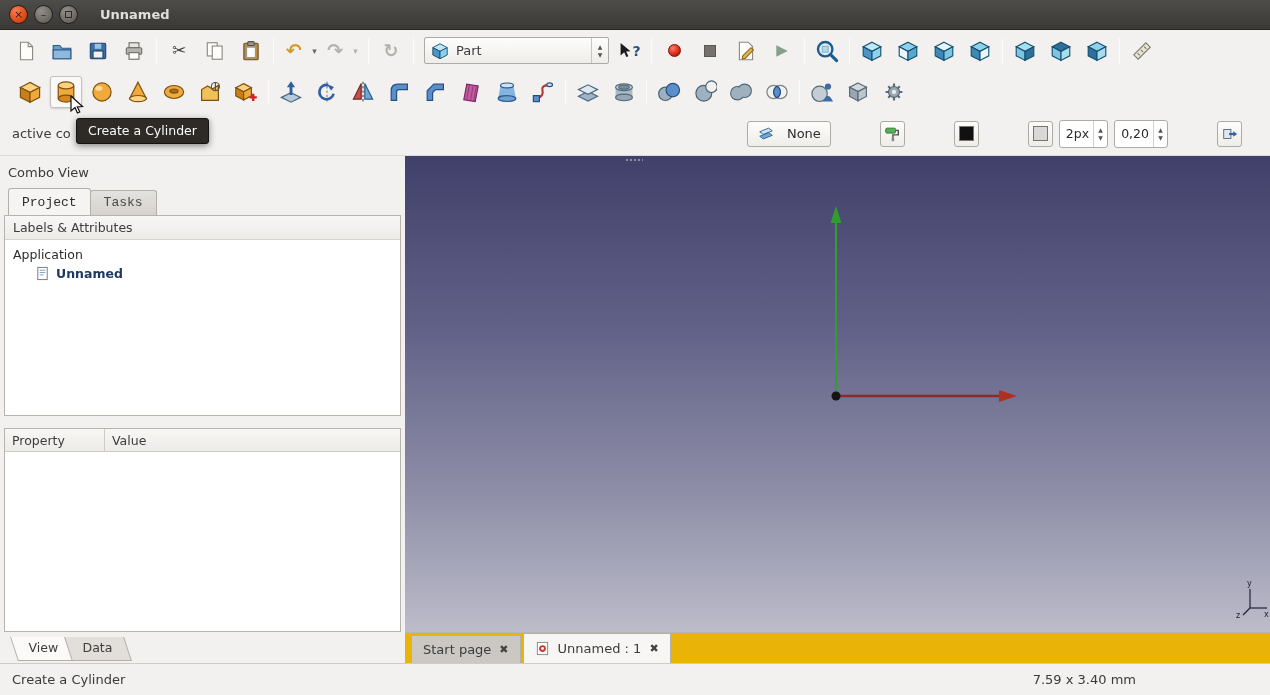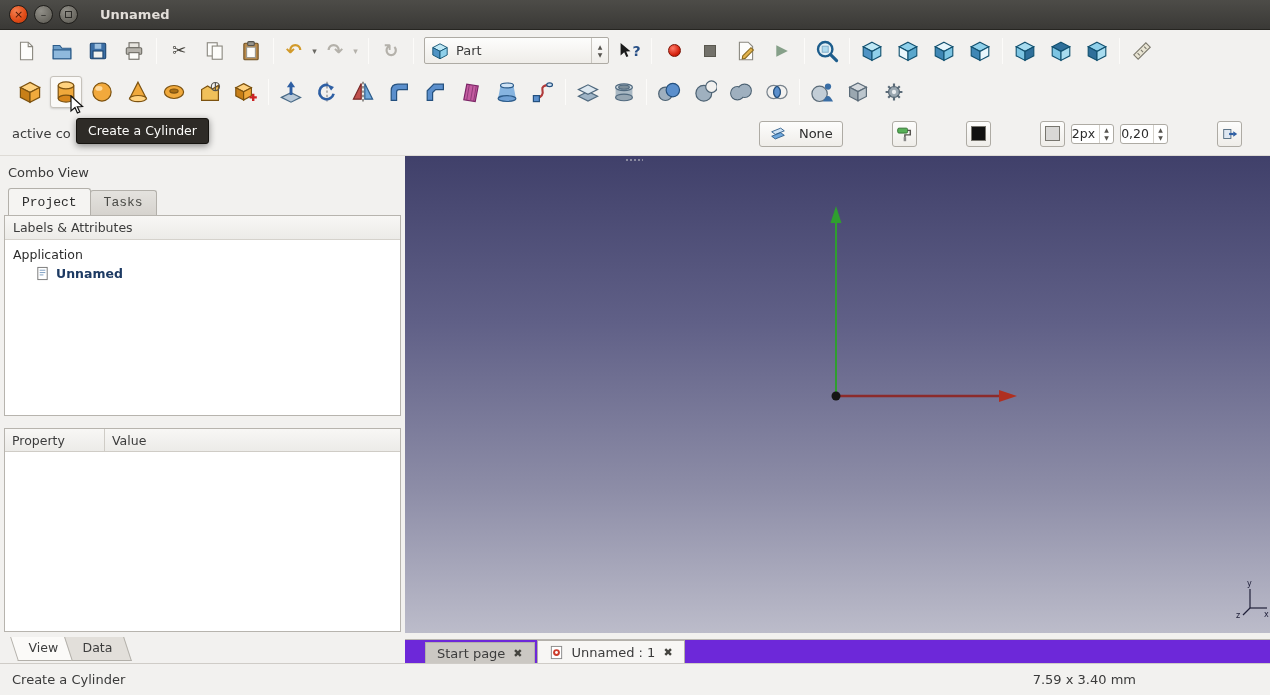--- a/index.html
+++ b/index.html
@@ -45,21 +45,21 @@
 
 .row3 { position:absolute; top:112px; left:0; right:16px; height:43px; display:flex; align-items:center; background:#f2f1ef; }
 .active-label { margin-left:12px; color:#3a3a3a; }
 .tray { margin-left:auto; margin-right:12px; display:flex; align-items:center; gap:6px; }
 .tray-btn { height:26px; display:flex; align-items:center; gap:12px; padding:0 9px;
   background:linear-gradient(#fdfdfc,#efede9); border:1px solid #aeaba4; border-radius:3px; font-size:13px; color:#2c2c2c;margin-left:43px; }
 .tray-btn.sq { width:25px; padding:0; justify-content:center; }
 .swatch { width:15px; height:15px; border:1px solid #77756e; display:block; }
 .swatch.black { background:#111; }
 .swatch.gray  { background:#d9d8d6; }
-.spinbox { height:20px; display:flex; align-items:center; background:#fff; border:1px solid #aeaba4; border-radius:3px; }
+.spinbox { height:28px; display:flex; align-items:center; background:#fff; border:1px solid #aeaba4; border-radius:3px; padding-left:6px; }
 .spinbox .val { font-size:12.5px; color:#2c2c2c; }
 .spinbox .arrows { width:14px; height:100%; margin-left:4px; border-left:1px solid #d4d1cb; display:flex; flex-direction:column; align-items:center; justify-content:center; font-size:6px; color:#55534e; gap:1px; }
 
 
 .main { position:absolute; top:155px; left:0; right:0; height:508px; border-top:1px solid #dedbd6; }
 .dock { position:absolute; left:0; top:0; width:452px; height:508px; background:#f2f1ef; }
 .dock-title { position:absolute; top:9px; left:8px; right:6px; display:flex; align-items:center; color:#3a3a3a; }
 .dock-btns { margin-left:auto; display:flex; align-items:center; gap:9px; }
 .dkfloat { width:10px; height:10px; border:1.4px solid #4c4a45; display:block; }
 .dkclose { font-size:14px; color:#4c4a45; line-height:1; }
@@ -85,22 +85,22 @@
   padding:3px 14px 5px; margin-right:-6px; }
 .btab.active { background:#fbfaf8; }
 .btab span { display:block; transform:skewX(-18deg); font-size:12.5px; color:#3c3c3c; }
 
 
 .viewport { position:absolute; left:405px; right:0; top:0; height:477px;
   background:linear-gradient(180deg, #40406a 0%, #606087 35%, #8d8da7 70%, #bcbcca 100%); }
 .vp-grip { position:absolute; left:220px; top:2px; width:18px; height:5px;
   background:radial-gradient(#8a8aa0 1px, transparent 1.2px); background-size:4px 4px; }
 .axes-svg { position:absolute; inset:0; width:100%; height:100%; }
-.mdi-bar { position:absolute; left:405px; right:0; bottom:0; height:24px; background:#6d28d9;
-  border-top:1px solid #b9b6b0; display:flex; align-items:stretch; padding-left:20px; }
+.mdi-bar { position:absolute; left:405px; right:0; bottom:0; height:31px; background:#eab308;
+  border-top:1px solid #b9b6b0; display:flex; align-items:stretch; padding-left:6px; }
 .mtab { display:flex; align-items:center; gap:8px; padding:0 11px; background:#cbc8c3;
   border:1px solid #b3b0aa; border-bottom:none; color:#3c3c3c; margin-right:2px; margin-top:2px; border-radius:0 0 0 0; }
 .mtab.active { background:#f7f6f4; margin-top:0; }
 .tab-close { font-size:11px; color:#45443f; }
 
 
 .statusbar { position:absolute; left:0; right:0; bottom:0; height:32px; background:#f2f1ef;
   border-top:1px solid #cfccc7; display:flex; align-items:center; }
 .status-msg { margin-left:12px; color:#3a3a3a; }
 .status-dim { position:absolute; right:134px; color:#3a3a3a; }

